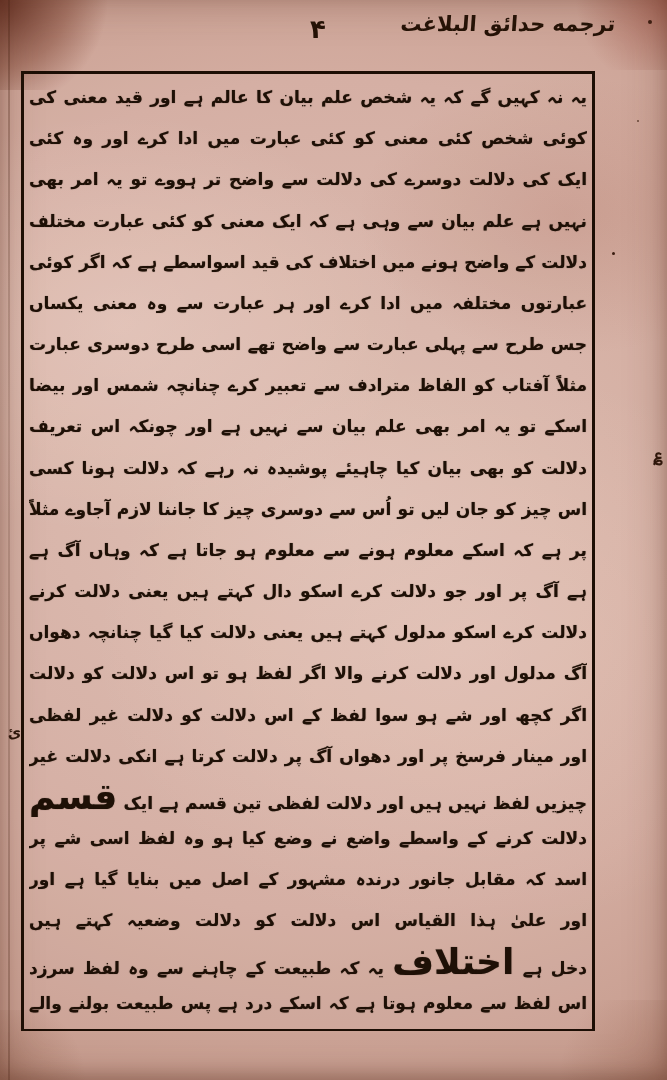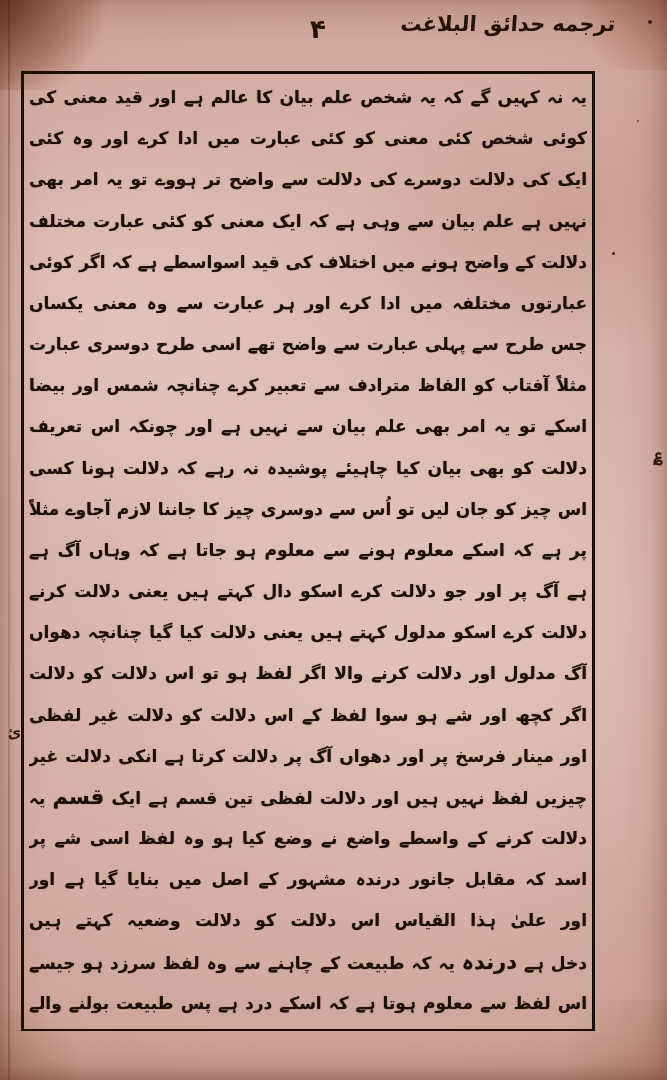--- a/index.html
+++ b/index.html
@@ -51,21 +51,21 @@
     position:absolute;inset:3px 5px 6px 5px;
     display:flex;flex-direction:column;justify-content:space-between;
   }
   .line{
     direction:rtl;height:40px;line-height:40px;overflow:hidden;
     font-size:17px;font-weight:bold;color:#1e1006;
     text-align:justify;text-align-last:justify;
     text-shadow:0 0 1px rgba(30,16,6,.55);
     white-space:normal;
   }
-  .line .big{font-size:21px;font-weight:bold;margin-top:26px;}
+  .line .big{font-size:36px;font-weight:bold;margin-top:26px;}
 
   
   .margin-mark-left{position:absolute;left:1px;top:724px;width:20px;
     color:#2a150a;font-size:15px;font-weight:bold;transform:rotate(-8deg);}
   .margin-mark-right{position:absolute;left:640px;top:444px;width:24px;
     color:#2a150a;font-size:16px;font-weight:bold;transform:rotate(10deg);}
   .speck{position:absolute;background:#3a1d10;border-radius:50%;}
   .speck.s1{left:648px;top:20px;width:4px;height:4px;}
   .speck.s2{left:612px;top:252px;width:3px;height:3px;}
   .speck.s3{left:637px;top:120px;width:2px;height:2px;opacity:.7;}
@@ -99,21 +99,21 @@
       <div class="line">پر ہے کہ اسکے معلوم ہونے سے معلوم ہو جاتا ہے کہ وہاں آگ ہے پس دھواں دلالت کرتا</div>
       <div class="line">ہے آگ پر اور جو دلالت کرے اسکو دال کہتے ہیں یعنی دلالت کرنے والا اور جس چیز پر</div>
       <div class="line">دلالت کرے اسکو مدلول کہتے ہیں یعنی دلالت کیا گیا چنانچہ دھواں دال ہے اور</div>
       <div class="line">آگ مدلول اور دلالت کرنے والا اگر لفظ ہو تو اس دلالت کو دلالت لفظی کہتے ہیں اور</div>
       <div class="line">اگر کچھ اور شے ہو سوا لفظ کے اس دلالت کو دلالت غیر لفظی کہتے ہیں جیسے رقم لفظوں پر</div>
       <div class="line">اور مینار فرسخ پر اور دھواں آگ پر دلالت کرتا ہے انکی دلالت غیر لفظی ہے کیونکہ یہ سب</div>
       <div class="line">چیزیں لفظ نہیں ہیں اور دلالت لفظی تین قسم ہے ایک <span class="big">قسم</span> یہ کہ اس لفظ کو جس شے پر</div>
       <div class="line">دلالت کرنے کے واسطے واضع نے وضع کیا ہو وہ لفظ اسی شے پر دلالت کرے مثلا</div>
       <div class="line">اسد کہ مقابل جانور درندہ مشہور کے اصل میں بنایا گیا ہے اور اسی جانور پر دلالت کرے</div>
       <div class="line">اور علیٰ ہذا القیاس اس دلالت کو دلالت وضعیہ کہتے ہیں اسواسطے کہ اس میں وضع کو</div>
-      <div class="line">دخل ہے <span class="big">درندہ</span> یہ کہ طبیعت کے چاہنے سے وہ لفظ سرزد ہو جیسے بیمار اُہ کہتا ہے اور</div>
+      <div class="line">دخل ہے <span class="big">اختلاف</span> یہ کہ طبیعت کے چاہنے سے وہ لفظ سرزد ہو جیسے بیمار اُہ کہتا ہے اور</div>
       <div class="line">اس لفظ سے معلوم ہوتا ہے کہ اسکے درد ہے پس طبیعت بولنے والے کی درد کے وقت</div>
     </div>
 </div>
 
 <div class="margin-mark-left">ئ</div>
 <div class="margin-mark-right">؏</div>
 <div class="speck s1"></div>
 <div class="speck s2"></div>
 <div class="speck s3"></div>
 <div class="edge-vignette"></div>

